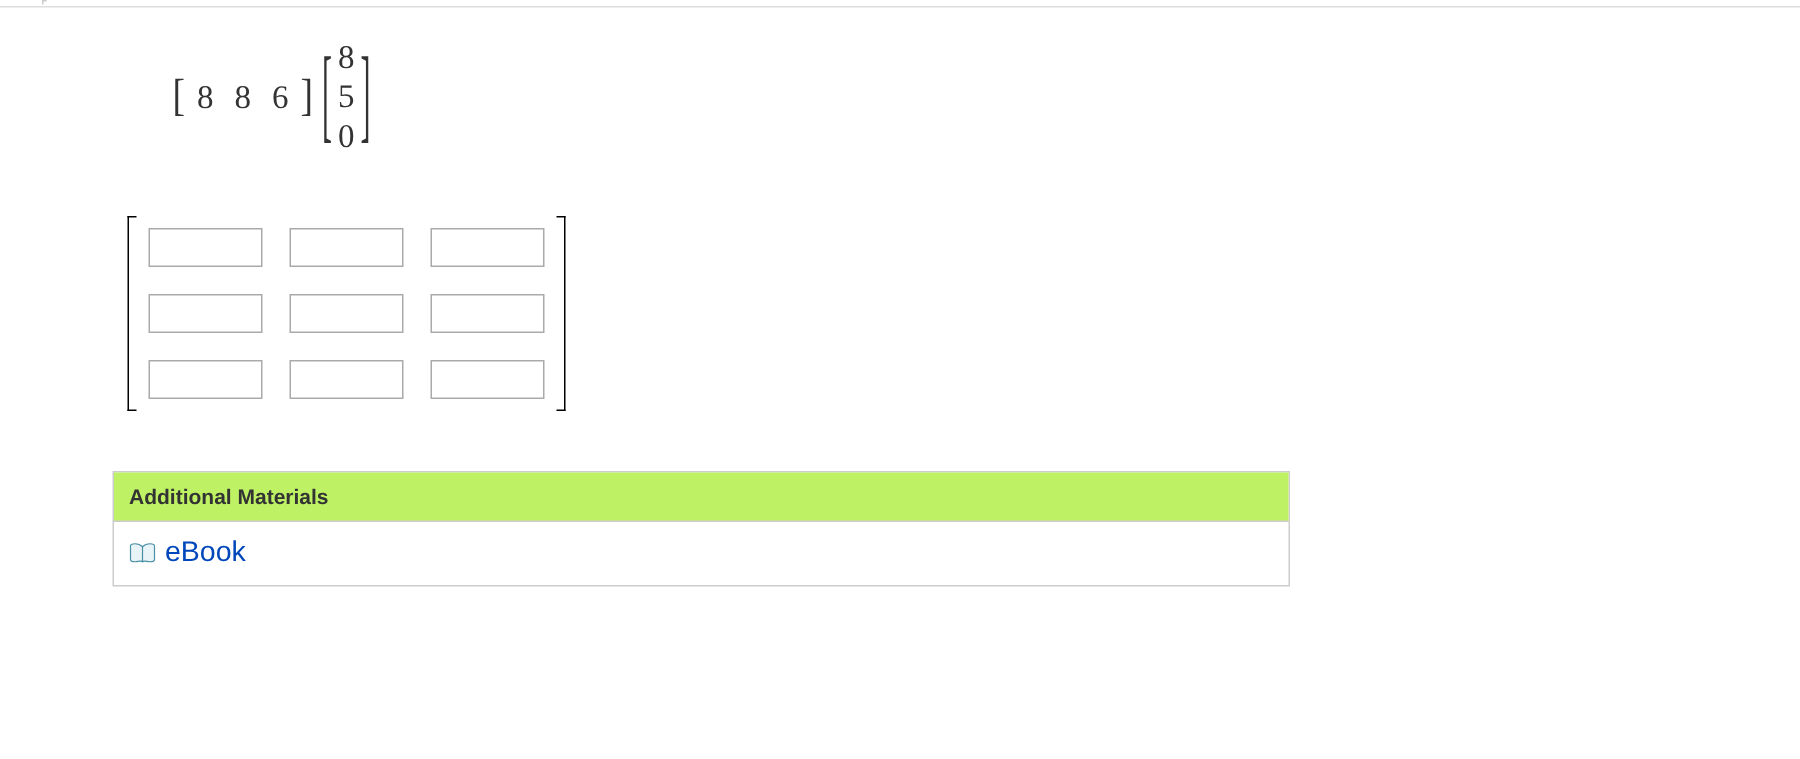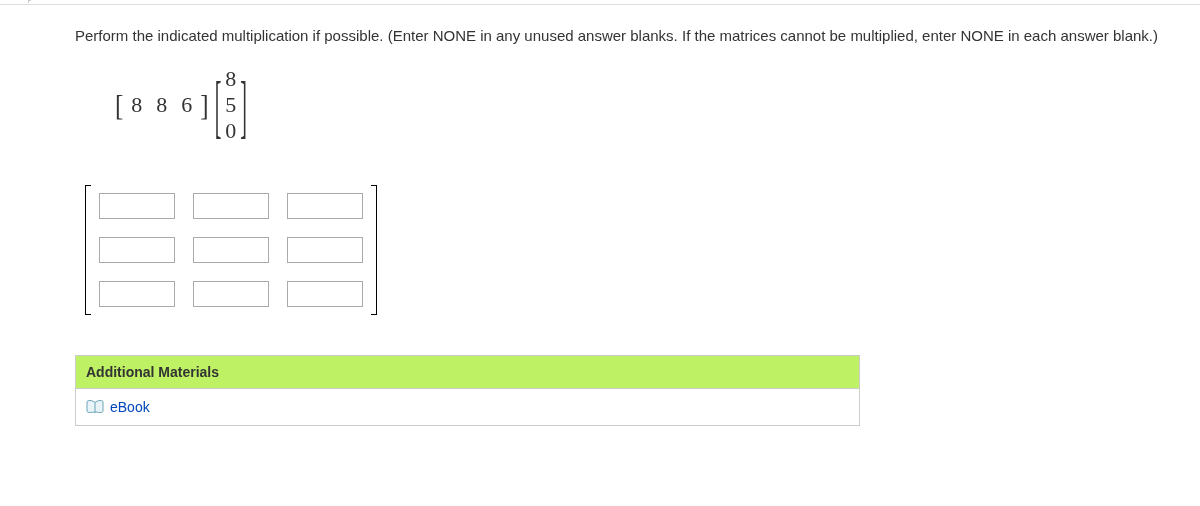--- a/index.html
+++ b/index.html
@@ -152,30 +152,29 @@
       align-items: center;
       gap: 6px;
     }
     .ebook-icon {
       width: 18px;
       height: 14px;
       display: inline-block;
     }
     .ebook-text {
       color: #0047bb;
-      font-size: 14px;
+      font-size: 19px;
     }
   </style>
 </head>
 <body>
 
 <div class="border-mark"></div>
 
 <div class="container">
-  <p class="question-text">Perform the indicated multiplication if possible. (Enter NONE in any unused answer blanks. If the matrices cannot be multiplied, enter NONE in each answer blank.)</p>
 
   <div class="matrix-expression">
     <div class="row-matrix">
       <span class="bracket-left-row">[</span>
       <div class="row-elements">
         <span>8</span>
         <span>8</span>
         <span>6</span>
       </div>
       <span class="bracket-right-row">]</span>

